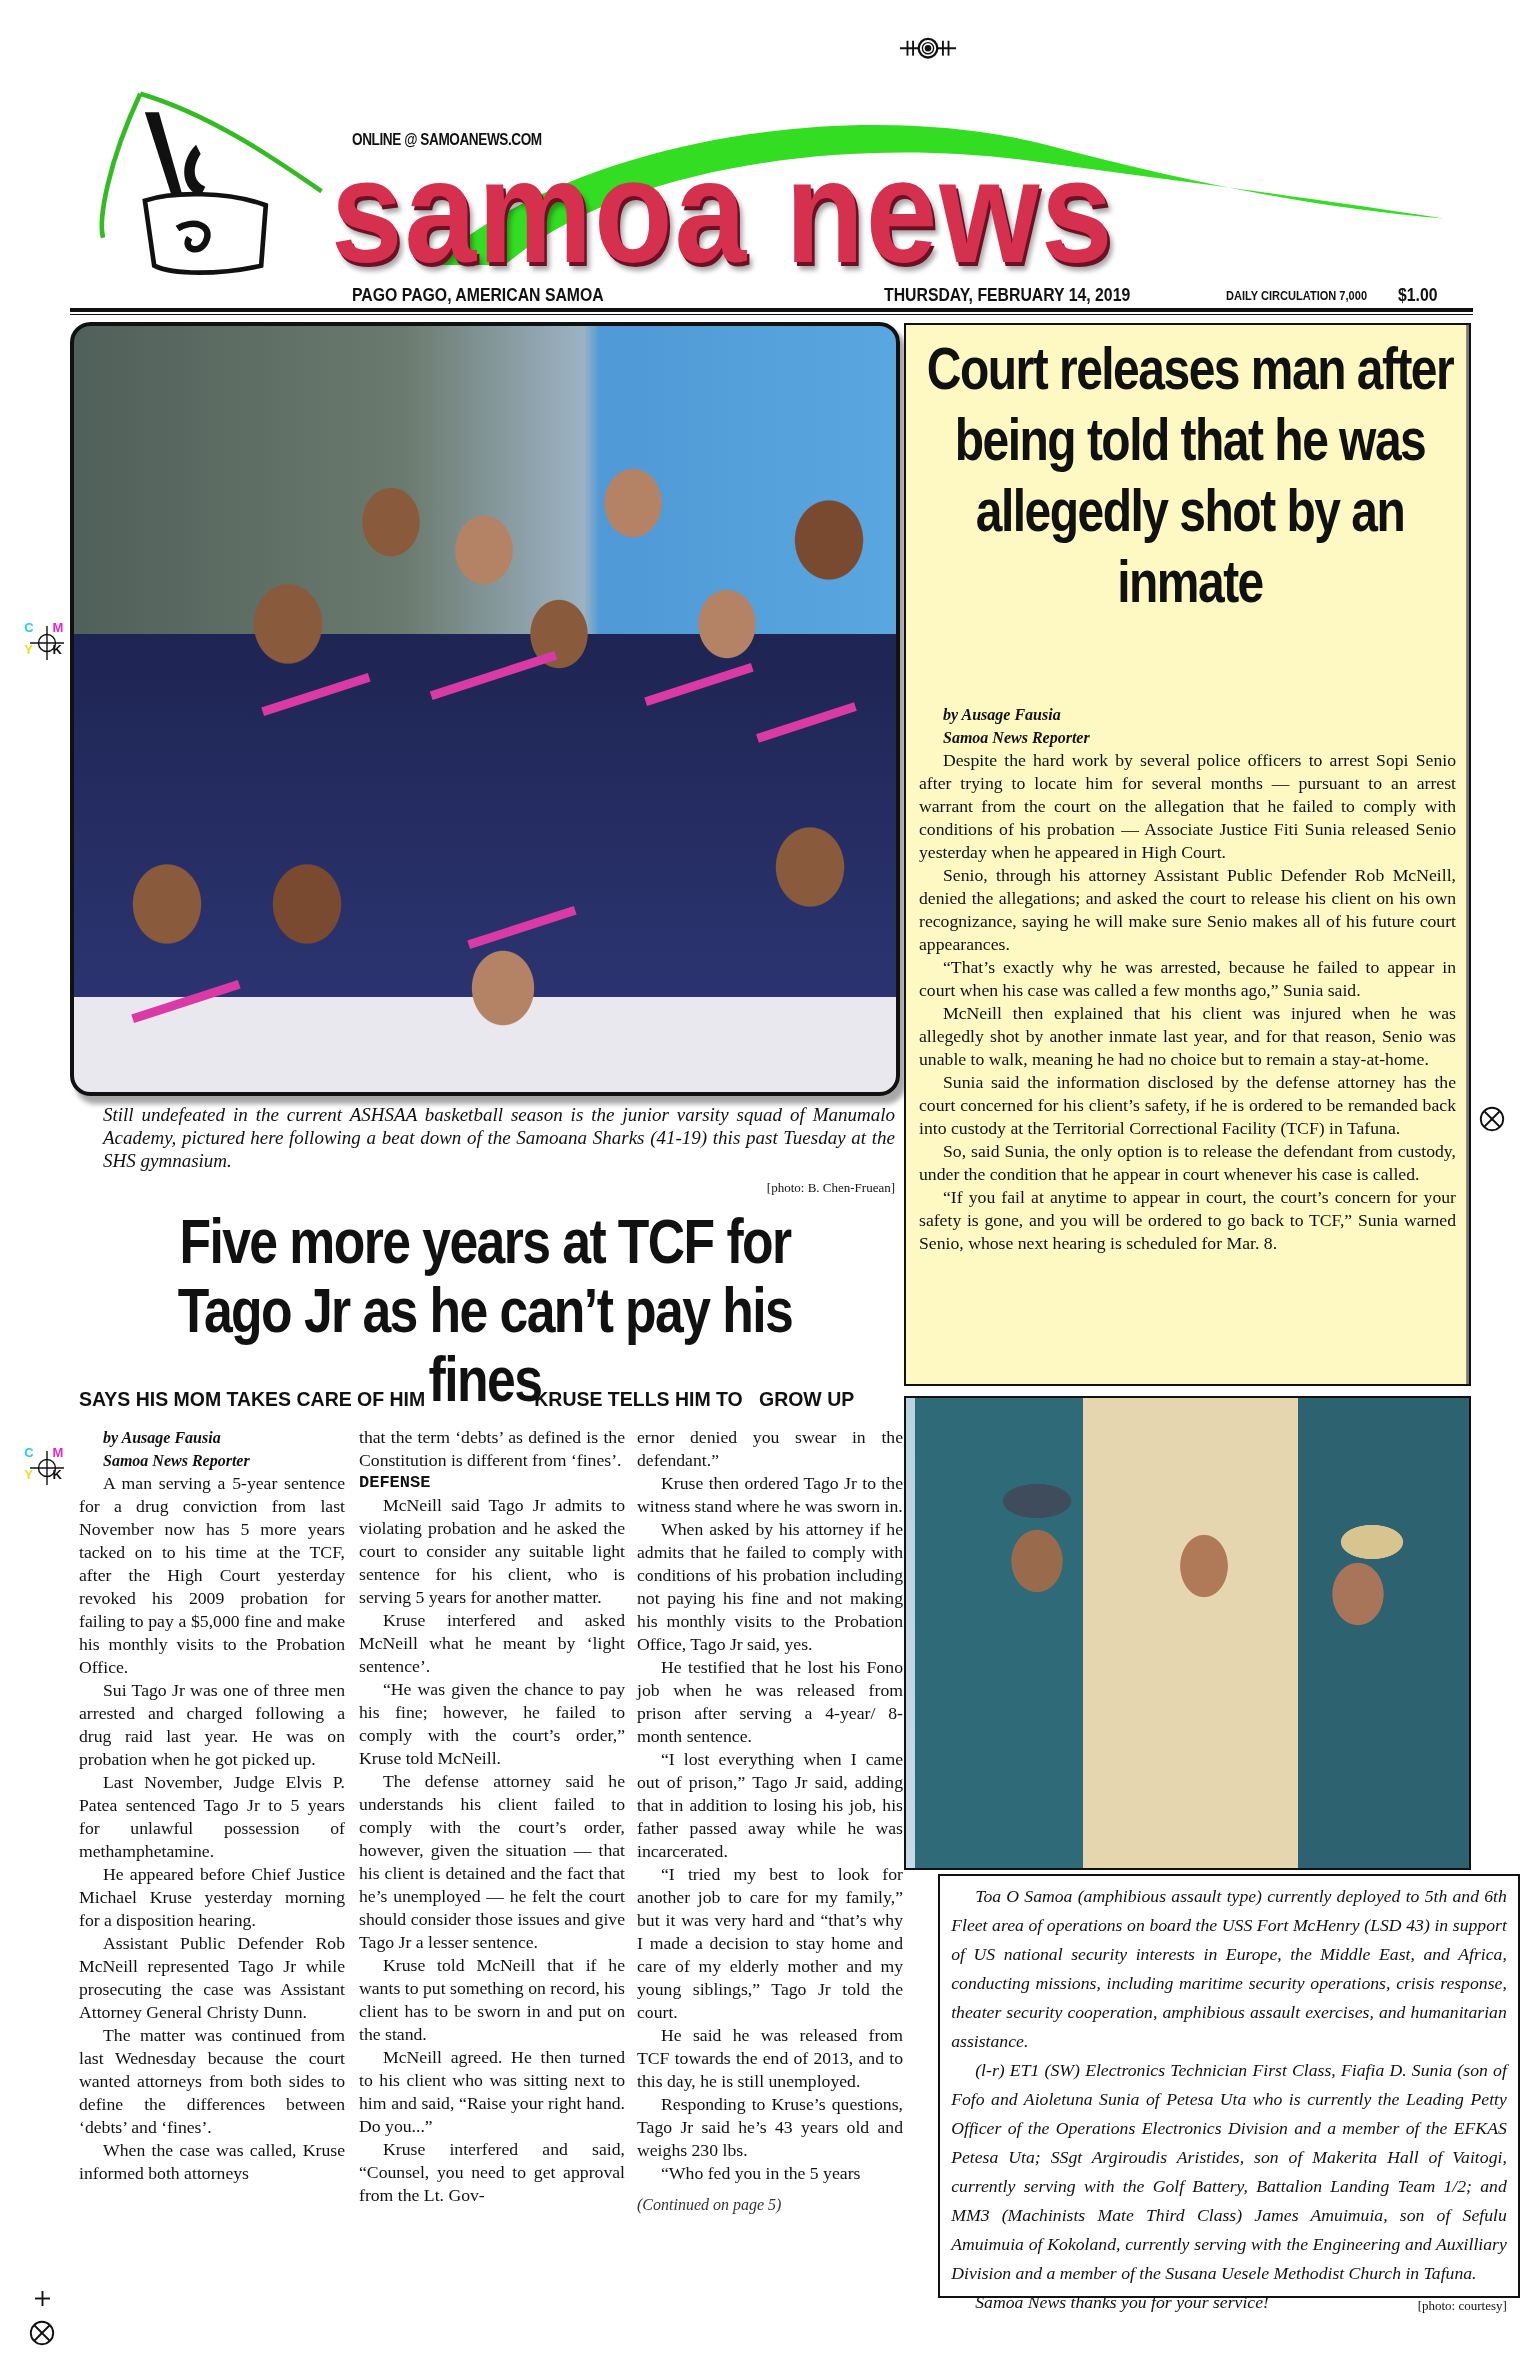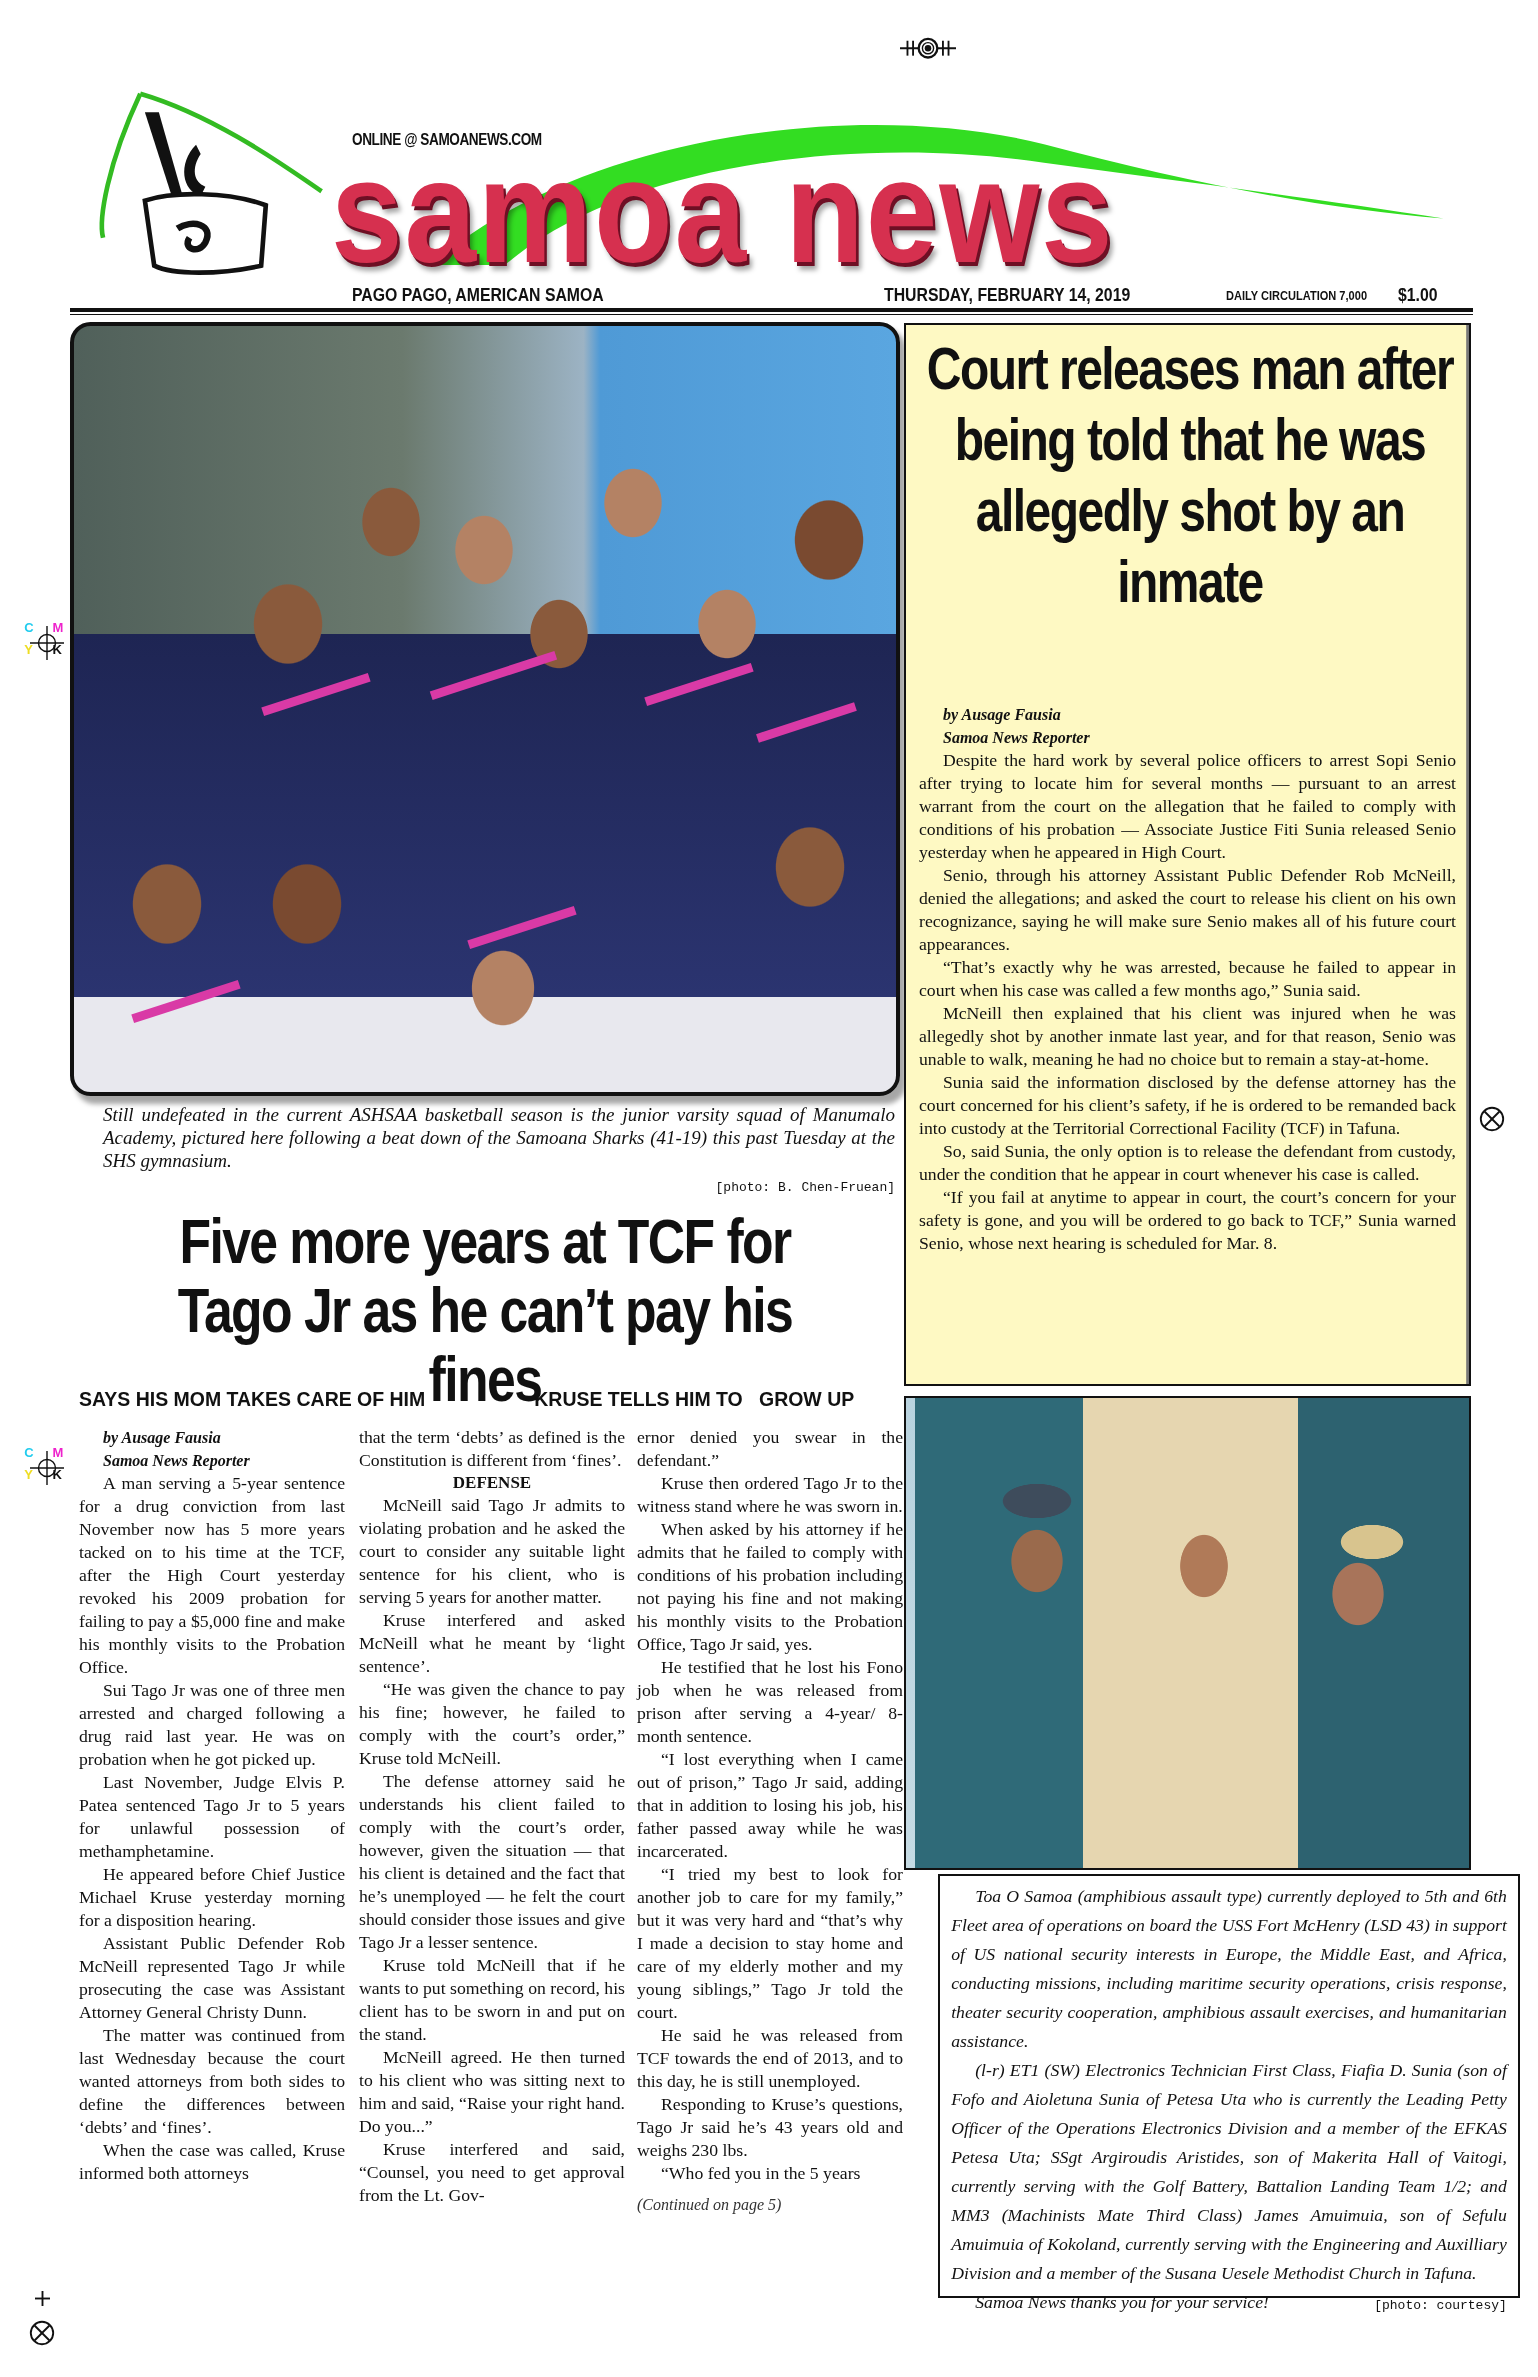--- a/index.html
+++ b/index.html
@@ -41,30 +41,30 @@
       radial-gradient(ellipse 56px 65px at 233px 578px, #7a4a30 60%, transparent 62%),
       radial-gradient(ellipse 56px 65px at 736px 541px, #8a5a3c 60%, transparent 62%),
       radial-gradient(ellipse 51px 61px at 429px 662px, #b48264 60%, transparent 62%),
       linear-gradient(180deg, transparent 0, transparent 308px, #1e2553 308px, #2b3470 671px, #e8e8ee 671px),
       linear-gradient(90deg, #50605a 0, #6b7a6e 40%, #9cb3c4 62%, #4f9ad6 64%, #5aa6e0 100%);
   }
   .jersey-band { position: absolute; height: 9.3px; background: #d93aa6; transform: rotate(-18deg); }
 
   .caption-main { left: 79px; top: 1103px; width: 816px; font-style: italic; font-size: 19px; line-height: 23px; text-align: justify; }
   .caption-main .indent { padding-left: 24px; }
-  .credit { font-style: normal; font-size: 13px; float: right; margin-top: 3.7px; font-family: Liberation Mono, monospace; }
+  .credit { font-style: normal; font-size: 13px; float: right; margin-top: 3.7px; }
 
   .headline-main { left: 70px; top: 1207px; width: 830px; text-align: center; font-family: "Liberation Sans", sans-serif; font-weight: bold; font-size: 63px; line-height: 69px; letter-spacing: -1.9px; transform: scaleX(0.82); transform-origin: center top; }
   .subheads { left: 79px; top: 1387px; width: 816px; font-family: "Liberation Sans", sans-serif; font-weight: bold; font-size: 20.5px; display: flex; justify-content: space-between; transform: scaleX(0.95); transform-origin: left; }
 
   .col { top: 1426px; width: 266px; font-size: 17.7px; line-height: 23px; text-align: justify; }
   .col p { text-indent: 24px; }
   .col p.noindent { text-indent: 0; }
   .byline { font-style: italic; font-weight: bold; font-size: 16px; line-height: 23px; text-indent: 0; }
-  .section-head { font-family: Liberation Serif, serif; font-weight: bold; font-size: 17px; text-align: center; text-indent: 0 !important; line-height: 22.4px; }
+  .section-head { font-family: Liberation Mono, monospace; font-weight: bold; font-size: 17px; text-indent: 0 !important; line-height: 22.4px; }
   .continued { font-style: italic; font-size: 16px; text-align: left; color: #333; margin-top: 7.5px; text-indent: 0 !important; }
 
   
   .right-box { left: 904px; top: 323px; width: 567px; height: 1063px; background: #fef9c3; border: 2.8px solid #111; box-shadow: -2.8px 0 0 #777 inset; padding: 7.5px 13px 0 13px; }
   .right-head { font-family: "Liberation Sans", sans-serif; font-weight: bold; font-size: 60px; line-height: 71px; text-align: center; letter-spacing: -1.9px; transform: scaleX(0.80); transform-origin: center top; width: 676px; margin-left: -67px; }
   .right-body { position: absolute; left: 13px; top: 378px; width: 537px; font-size: 17.7px; line-height: 23px; text-align: justify; }
   .right-body p { text-indent: 24px; }
 
   .photo-navy { left: 904px; top: 1396px; width: 567px; height: 474px; border: 2.8px solid #111;
     background:

